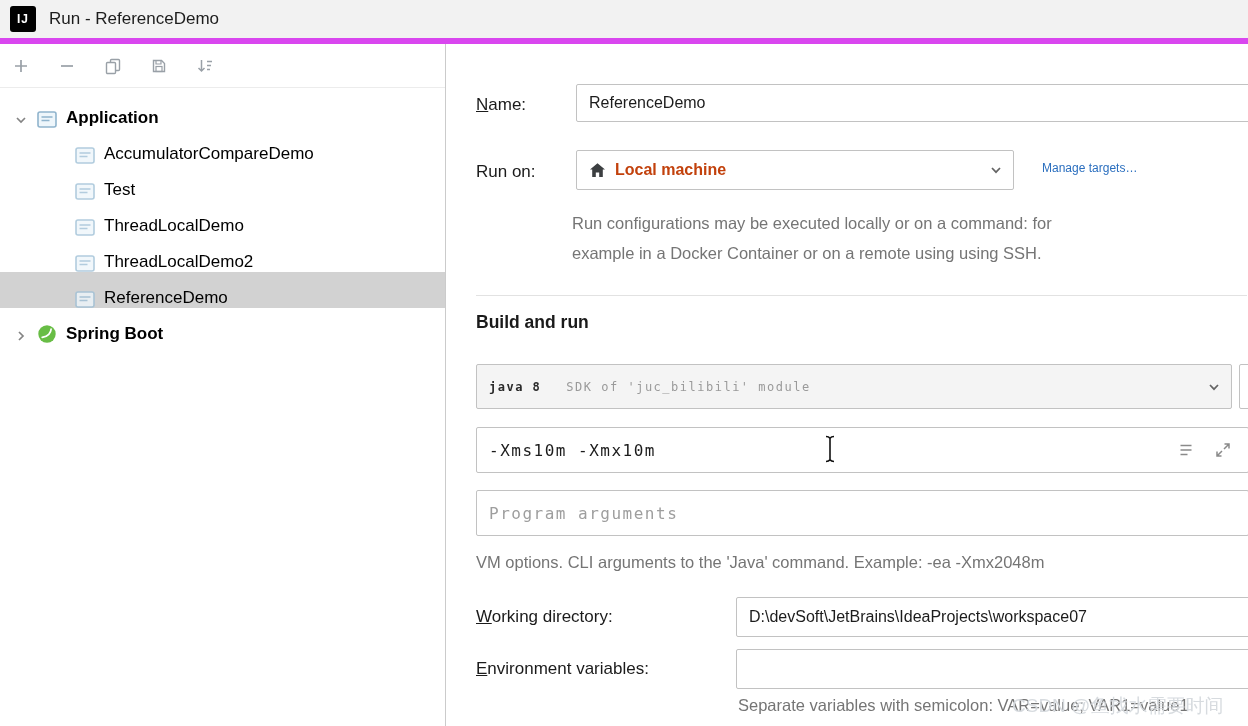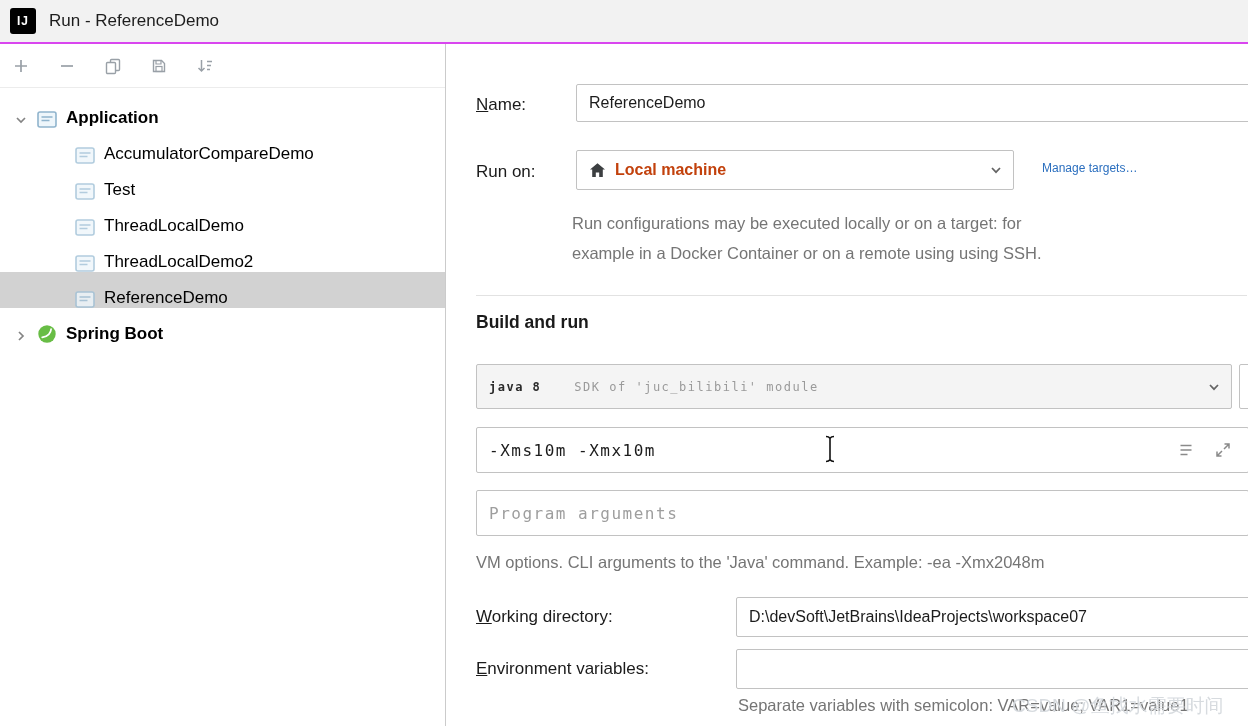--- a/index.html
+++ b/index.html
@@ -1,21 +1,21 @@
 <!DOCTYPE html>
 <html><head>
 <meta charset="utf-8">
 <style>
   * { margin:0; padding:0; box-sizing:border-box; }
   html,body { background:#e9e9e9; }
   body { font-family:"Liberation Sans", sans-serif; }
   .window { position:relative; width:1248px; height:726px; background:#fff; overflow:hidden; }
 
   
-  .titlebar { height:44px; background:#f2f2f2; border-bottom:2px solid #d946ef;
+  .titlebar { height:44px; background:#f2f2f2; border-bottom:6px solid #d946ef;
               display:flex; align-items:center; padding:0 10px; gap:13px; }
   .logo { width:26px; height:26px; background:#000; color:#fff; border-radius:3px;
           display:flex; align-items:center; justify-content:center;
           font-size:12px; font-weight:bold; letter-spacing:1px; }
   .wtitle { font-size:17px; color:#1d1d1d; }
 
   
   .bodyarea { display:flex; height:682px; }
   .sidebar { width:446px; border-right:1px solid #cbcbcb; background:#fff; flex:none; }
   .main { flex:1; position:relative; font-size:16px; color:#1e1e1e; }
@@ -43,21 +43,21 @@
   .mono input, .mono { font-family:"DejaVu Sans Mono", monospace; font-size:16px; letter-spacing:1.5px; }
   .mono input::placeholder { color:#9e9e9e; opacity:1; }
   .combo { position:absolute; display:flex; align-items:center; gap:9px;
            border:1px solid #c2c2c2; border-radius:2px; background:#fff;
            padding:0 34px 0 12px; cursor:pointer; }
   .combo .cchev { position:absolute; right:9px; top:50%; transform:translateY(-50%); display:flex; }
   .combo-value { font-weight:bold; color:#c2410c; white-space:nowrap; }
   .sdk { background:#f4f4f4; font-family:"DejaVu Sans Mono", monospace; font-size:12px; letter-spacing:1.5px;
          white-space:nowrap; overflow:hidden; }
   .sdk .sdk-primary { color:#2a2a2a; font-weight:bold; }
-  .sdk .sdk-secondary { color:#9a9a9a; margin-left:24px; }
+  .sdk .sdk-secondary { color:#9a9a9a; margin-left:16px; }
   .sliver { position:absolute; border:1px solid #c2c2c2; border-radius:2px; background:#fff; }
   .link { position:absolute; color:#2b6fbf; font-size:12px; cursor:pointer; white-space:nowrap; }
   .hsep { position:absolute; height:1px; background:#e2e2e2; }
   .section-title { position:absolute; font-size:17.5px; font-weight:bold; color:#1a1a1a; }
   .fieldbtn { position:absolute; top:13px; width:18px; height:18px; display:flex; cursor:pointer; }
   .watermark { position:absolute; font-size:19px; color:rgba(213,217,221,0.95); white-space:nowrap; z-index:5; }
   .ibeam { position:absolute; z-index:4; }
 </style>
 </head>
 <body>
@@ -205,21 +205,21 @@
         </span>
         <span class="combo-value">Local machine</span>
         <span class="cchev">
           <svg width="16" height="16" viewBox="0 0 16 16">
               <path d="M4 6l4 4.2L12 6" fill="none" stroke="#646464" stroke-width="1.7"></path>
             </svg>
         </span>
       </div>
       <div class="link" style="left:596px; top:117px;">Manage targets…</div>
 
-      <div class="help" style="left:126px; top:170px;">Run configurations may be executed locally or on a target: for</div>
+      <div class="help" style="left:126px; top:170px;">Run configurations may be executed locally or on a command: for</div>
       <div class="help" style="left:126px; top:200px;">example in a Docker Container or on a remote using using SSH.</div>
 
       <div class="hsep" style="left:30px; top:251px; width:771px;"></div>
 
       <div class="section-title" style="left:30px; top:268px;">Build and run</div>
 
       <div class="combo sdk" style="left:30px; top:320px; width:756px; height:45px;">
         <span class="sdk-primary">java 8</span>
           <span class="sdk-secondary">SDK of 'juc_bilibili' module</span>
         <span class="cchev">

